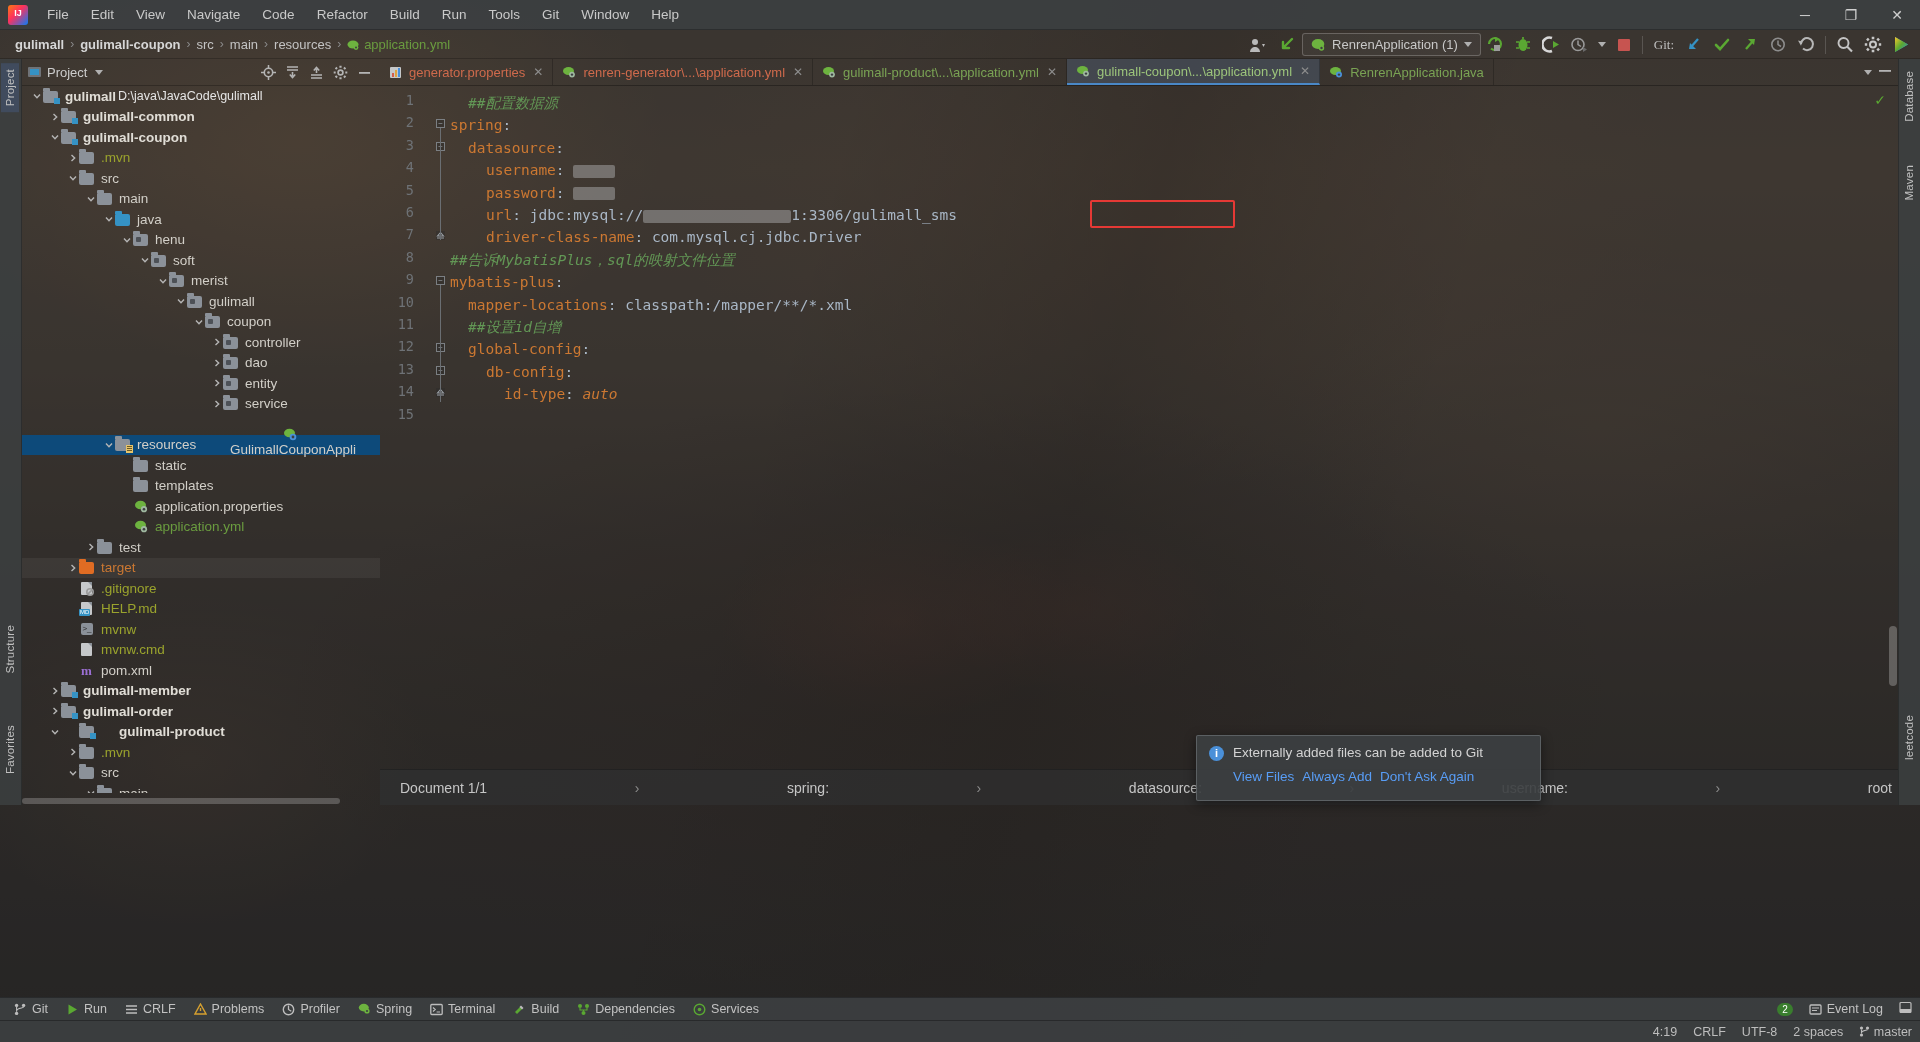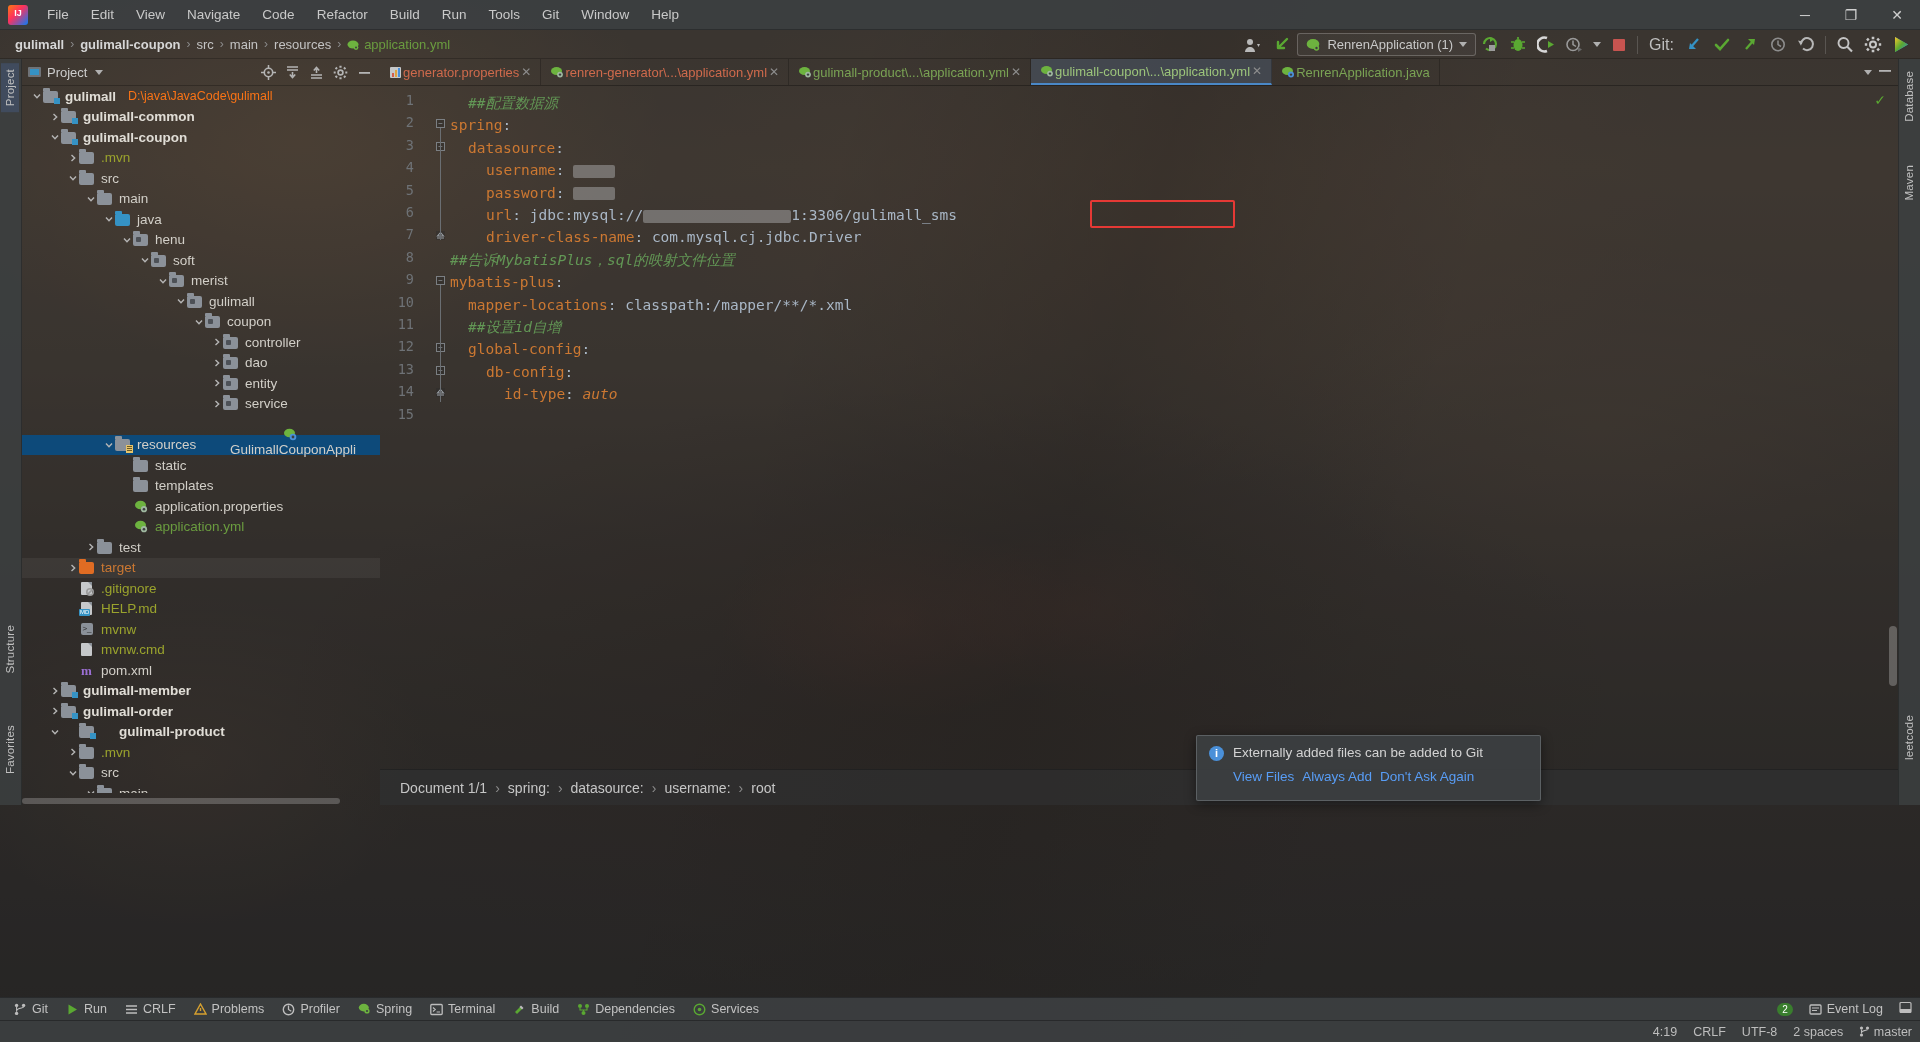--- a/index.html
+++ b/index.html
@@ -79,21 +79,21 @@
 
   .tb-right{ position:absolute; right:0; top:0; height:29px; display:flex; align-items:center; gap:0; padding-right:4px;}
   .tb-item{ display:flex; align-items:center; height:29px; padding:0 5px; }
   .tb-sep{ width:1px; height:18px; background:rgba(255,255,255,.16); margin:0 5px; }
   .runconf{
     display:flex; align-items:center; gap:6px; height:23px; padding:0 8px;
     border:1px solid rgba(255,255,255,.22); border-radius:3px; background:rgba(255,255,255,.04);
     font-size:13px; color:#c8c8c8; white-space:nowrap;
   }
   .caret{ width:0;height:0;border-left:4px solid transparent;border-right:4px solid transparent;border-top:5px solid #b0b0b0; }
-  .git-label{ font-size:16px; color:#bfbfbf; padding:0 6px; }
+  .git-label{ font-size:13px; color:#bfbfbf; padding:0 6px;font-family:Liberation Serif, serif; }
 
   
   .leftstrip{
     position:absolute; left:0; top:59px; width:22px; height:746px;
     background:rgba(60,63,65,.85); border-right:1px solid rgba(0,0,0,.25);
   }
   .vtab{
     position:absolute; left:1px; writing-mode:vertical-rl; transform:rotate(180deg);
     font-size:11.5px; color:#c0c0c0; padding:6px 3px; white-space:nowrap; letter-spacing:.2px;
   }
@@ -122,21 +122,21 @@
   }
   .row.sel{ background:#0d4a7a; }
   .row.hl{ background:rgba(255,255,255,.055); }
   .arrow{ width:13px; height:13px; flex:none; display:flex; align-items:center; justify-content:center; color:#b5b5b5; font-size:9px;}
   .ico{ width:17px; height:15px; flex:none; margin-right:5px; position:relative; }
   .lbl{ }
   .lbl.bold{ font-weight:bold; color:#e0ddd6; }
   .lbl.green{ color:#6a9c3f; }
   .lbl.yellowgreen{ color:#9aa32d; }
   .lbl.orange{ color:#cc7832; }
-  .lbl.dim{ color:#f97316; font-weight:normal; margin-left:12px; font-size:12.5px; }
+  .lbl.dim{ color:#e5e5e5; font-weight:normal; margin-left:2px; font-size:12.5px; }
   .hscroll{
     position:absolute; left:0; bottom:0; height:9px; width:358px;
   }
   .hscroll .thumb{ position:absolute; left:0; top:2px; height:6px; width:318px; background:rgba(255,255,255,.22); border-radius:3px;}
 
   
   .f-folder{ width:15px;height:12px; background:#8b9199; border-radius:1px 2px 2px 2px; position:absolute; top:2px; }
   .f-folder:before{ content:""; position:absolute; left:0; top:-3px; width:7px; height:3px; background:#8b9199; border-radius:1px 1px 0 0;}
   .f-blue{ background:#3592c4; }
   .f-blue:before{ background:#3592c4; }
@@ -156,21 +156,21 @@
 
   
   .editor-area{
     position:absolute; left:380px; top:59px; right:22px; height:746px;
   }
   .tabs{
     height:27px; display:flex; align-items:stretch; border-bottom:1px solid rgba(0,0,0,.3);
     overflow:hidden;
   }
   .tab{
-    display:flex; align-items:center; padding:0 9px; font-size:13px;
+    display:flex; align-items:center; gap:6px; padding:0 9px; font-size:13px;
     color:#cf6a4c; border-right:1px solid rgba(0,0,0,.22); white-space:nowrap;
   }
   .tab.sel{ background:rgba(76,90,107,.55); border-bottom:2px solid #4a88c7; color:#9cc47b; }
   .tab.green{ color:#7aa354; }
   .tab .x{ color:#8d8d8d; font-size:12px; margin-left:2px; }
   .tabs-right{ margin-left:auto; display:flex; align-items:center; padding:0 6px; gap:6px;}
 
   .code-wrap{ position:absolute; left:0; right:0; top:27px; bottom:36px; }
   .gutter{
     position:absolute; left:0; top:0; bottom:0; width:70px;
@@ -201,21 +201,21 @@
   .redbox{
     position:absolute; border:2px solid #e53935; border-radius:2px; pointer-events:none;
   }
 
   .check-ok{ position:absolute; right:12px; top:6px; color:#5aa832; font-size:14px; }
 
   .breadcrumb-bar{
     position:absolute; left:0; right:0; bottom:0; height:36px;
     display:flex; align-items:center; padding-left:14px; gap:2px;
     border-top:1px solid rgba(0,0,0,.25); background:rgba(49,51,53,.55);
-    font-size:14px; color:#c6c6c6;
+    font-size:14px; color:#c6c6c6;justify-content:space-between;
   }
   .bc{ padding:2px 6px; }
   .bc-sep{ color:#8c8c8c; }
 
   
   .vscroll{ position:absolute; right:1px; top:40px; width:8px; height:120px; }
   .vscroll .thumb{ position:absolute; right:0; top:0; width:8px; height:120px; background:rgba(255,255,255,.25); border-radius:4px;}
 
   
   .notif{

